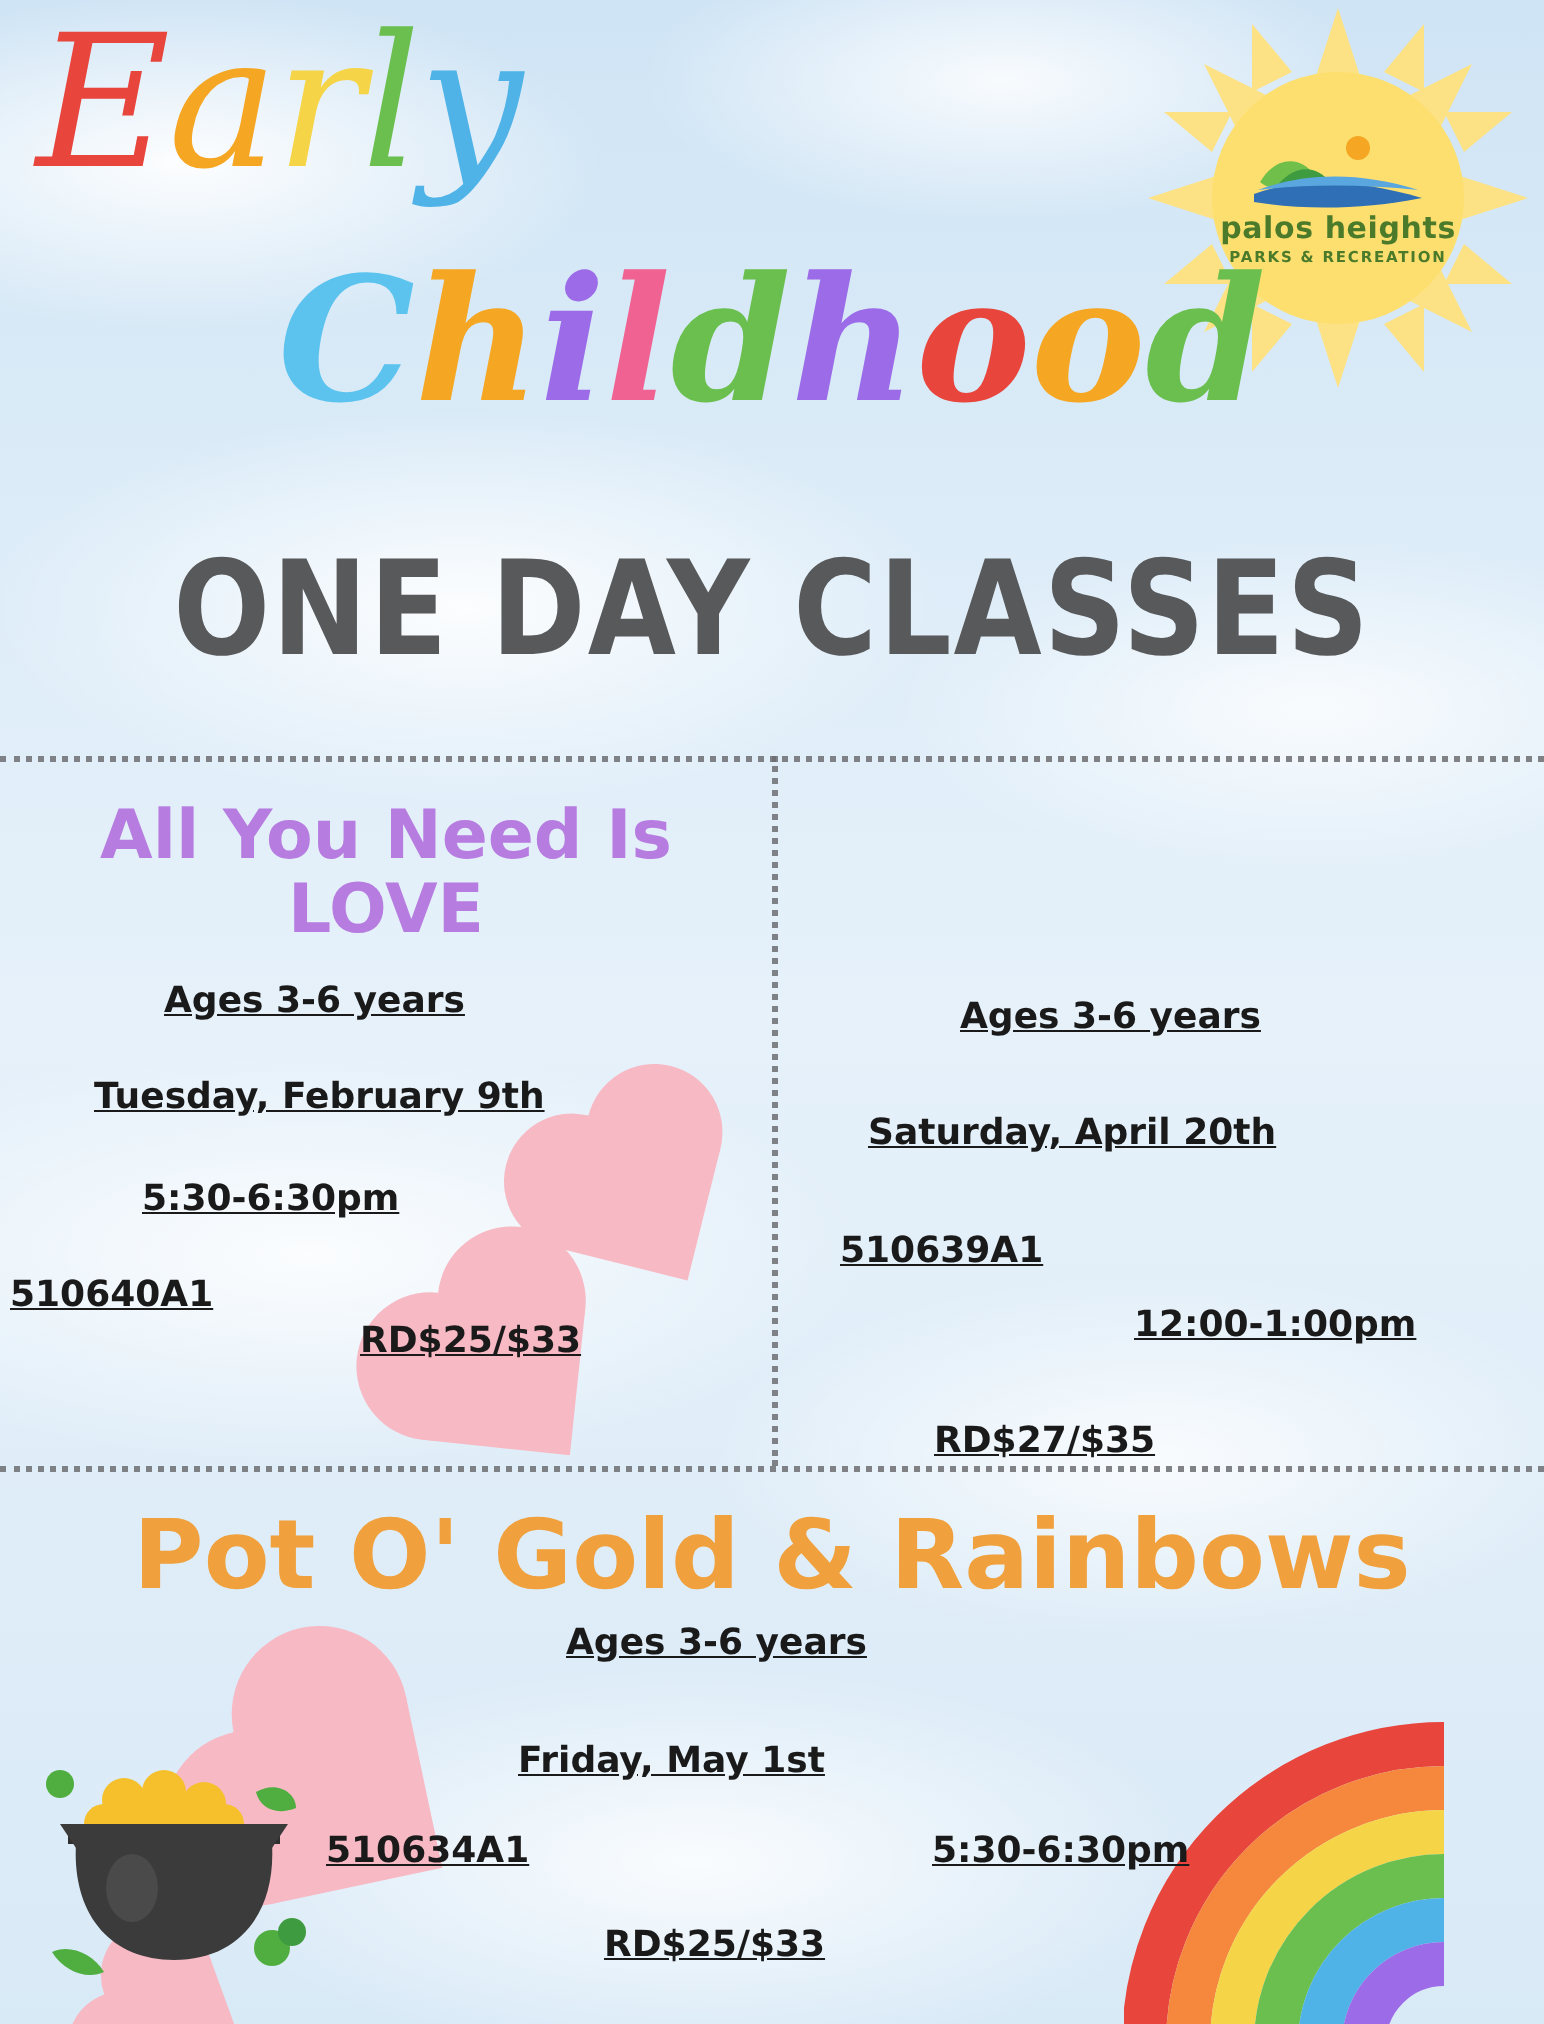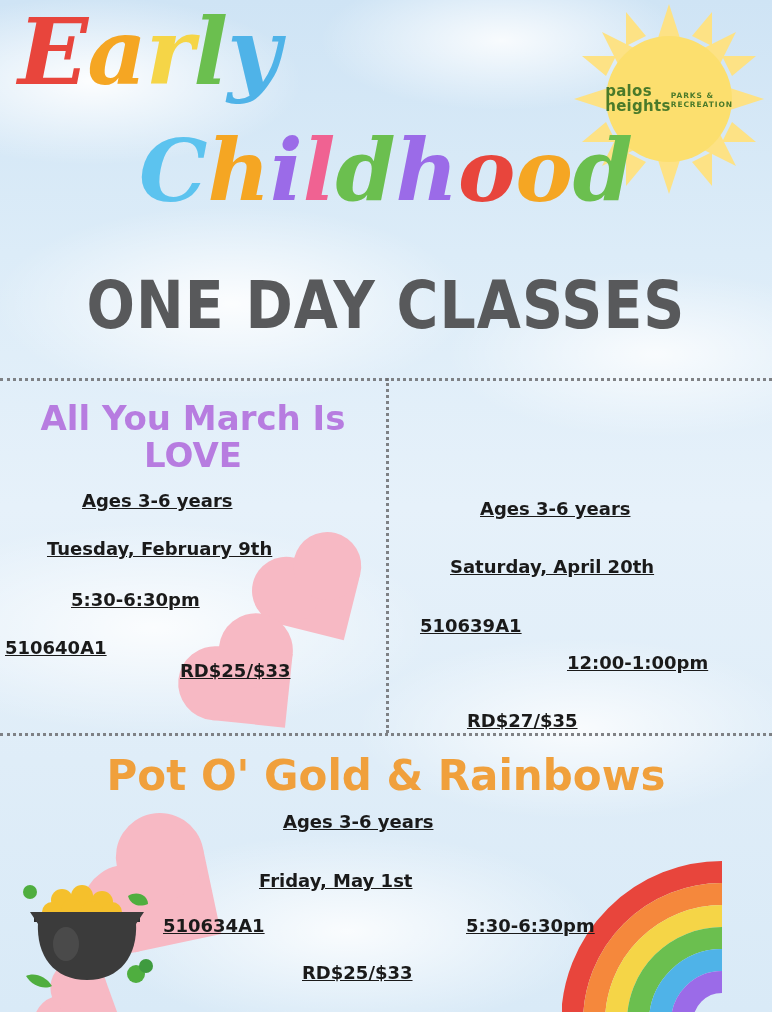--- a/index.html
+++ b/index.html
@@ -26,39 +26,39 @@
   
   .sun-logo {
     position: absolute; top: 4px; right: 8px;
     width: 190px; height: 190px;
   }
   .sun-rays { position: absolute; inset: 0; }
   .sun-disc {
     position: absolute; left: 32px; top: 32px;
     width: 126px; height: 126px; border-radius: 50%;
     background: #fcdf6e;
-    display: flex; 
+    display: flex; flex-direction: column;
     align-items: center; justify-content: center;
   }
   .logo-art { width: 84px; height: 40px; margin-bottom: 2px; }
   .logo-name {
     font-family: "DejaVu Sans", sans-serif;
     font-size: 15px; font-weight: 700; color: #4a7a2a;
     letter-spacing: .3px; line-height: 1;
   }
   .logo-sub {
     font-size: 7.5px; font-weight: 700; color: #4a7a2a;
     letter-spacing: .9px; margin-top: 2px;
   }
 
   
   .title-early {
     position: absolute; left: 18px; top: 6px;
     font-family: "DejaVu Serif", serif;
-    font-size: 92px; font-weight: 700; font-style: italic;
+    font-size: 92px; font-weight: 400; font-style: italic;
     letter-spacing: -1px;
     line-height: 1;
   }
   .title-childhood {
     position: absolute; left: 0; right: 0; top: 128px;
     text-align: center;
     font-family: "DejaVu Serif", serif;
     font-size: 86px; font-weight: 700; font-style: italic;
     line-height: 1;
   }
@@ -95,21 +95,21 @@
   .card-bottom{ left: 0;    top: 741px; width: 772px; height: 271px; }
 
   .card-title {
     text-align: center;
     font-family: "DejaVu Sans", sans-serif;
     font-weight: 700;
     line-height: 1.08;
   }
   .t-love  { font-size: 34px; color: #b77ce0; padding: 14px 20px 0; }
   .t-grand { font-size: 34px; color: #5cc3ef; padding: 14px 20px 0; }
-  .t-pot   { font-size: 42px; color: #f0a03c; padding: 12px 20px 0; }
+  .t-pot   { font-size: 48px; color: #f0a03c; padding: 12px 20px 0; }
 
   .line {
     position: absolute;
     font-family: "DejaVu Sans", sans-serif;
     font-weight: 700;
     font-size: 18px;
     color: #1a1a1a;
     white-space: nowrap;
     z-index: 4;
     text-decoration: underline;
@@ -117,21 +117,21 @@
 
   
   .l-ages  { left: 82px;  top: 104px; }
   .l-date  { left: 47px;  top: 152px; }
   .l-time  { left: 71px;  top: 203px; }
   .l-code  { left: 5px;   top: 251px; }
   .l-price { left: 180px; top: 274px; }
 
   
   .r-ages  { left: 94px;  top: 112px; }
-  .r-date  { left: 64px;  top: 170px; }
+  .r-date  { left: 48px;  top: 170px; }
   .r-code  { left: 34px;  top: 229px; }
   .r-time  { left: 181px; top: 266px; }
   .r-price { left: 81px;  top: 312px; margin-top: 12px; }
 
   
   .b-ages  { left: 283px; top: 70px; }
   .b-date  { left: 259px; top: 129px; }
   .b-code  { left: 163px; top: 174px; }
   .b-time  { left: 466px; top: 174px; }
   .b-price { left: 302px; top: 221px; }
@@ -214,21 +214,21 @@
   </div>
   <div class="title-sub">ONE DAY CLASSES</div>
 
   <div class="div-h-top"></div>
   <div class="div-v"></div>
   <div class="div-h-mid"></div>
 
   <div class="card card-left">
     <div class="heart h1"></div>
     <div class="heart h3"></div>
-    <div class="card-title t-love">All You March Is LOVE</div>
+    <div class="card-title t-love">All You Need Is LOVE</div>
     <div class="line l-ages">Ages 3-6 years</div>
     <div class="line l-date">Tuesday, February 9th</div>
     <div class="line l-time">5:30-6:30pm</div>
     <div class="line l-code">510640A1</div>
     <div class="line l-price">RD$25/$33</div>
   </div>
 
   <div class="heart h2"></div>
   <div class="heart h4"></div>
 

